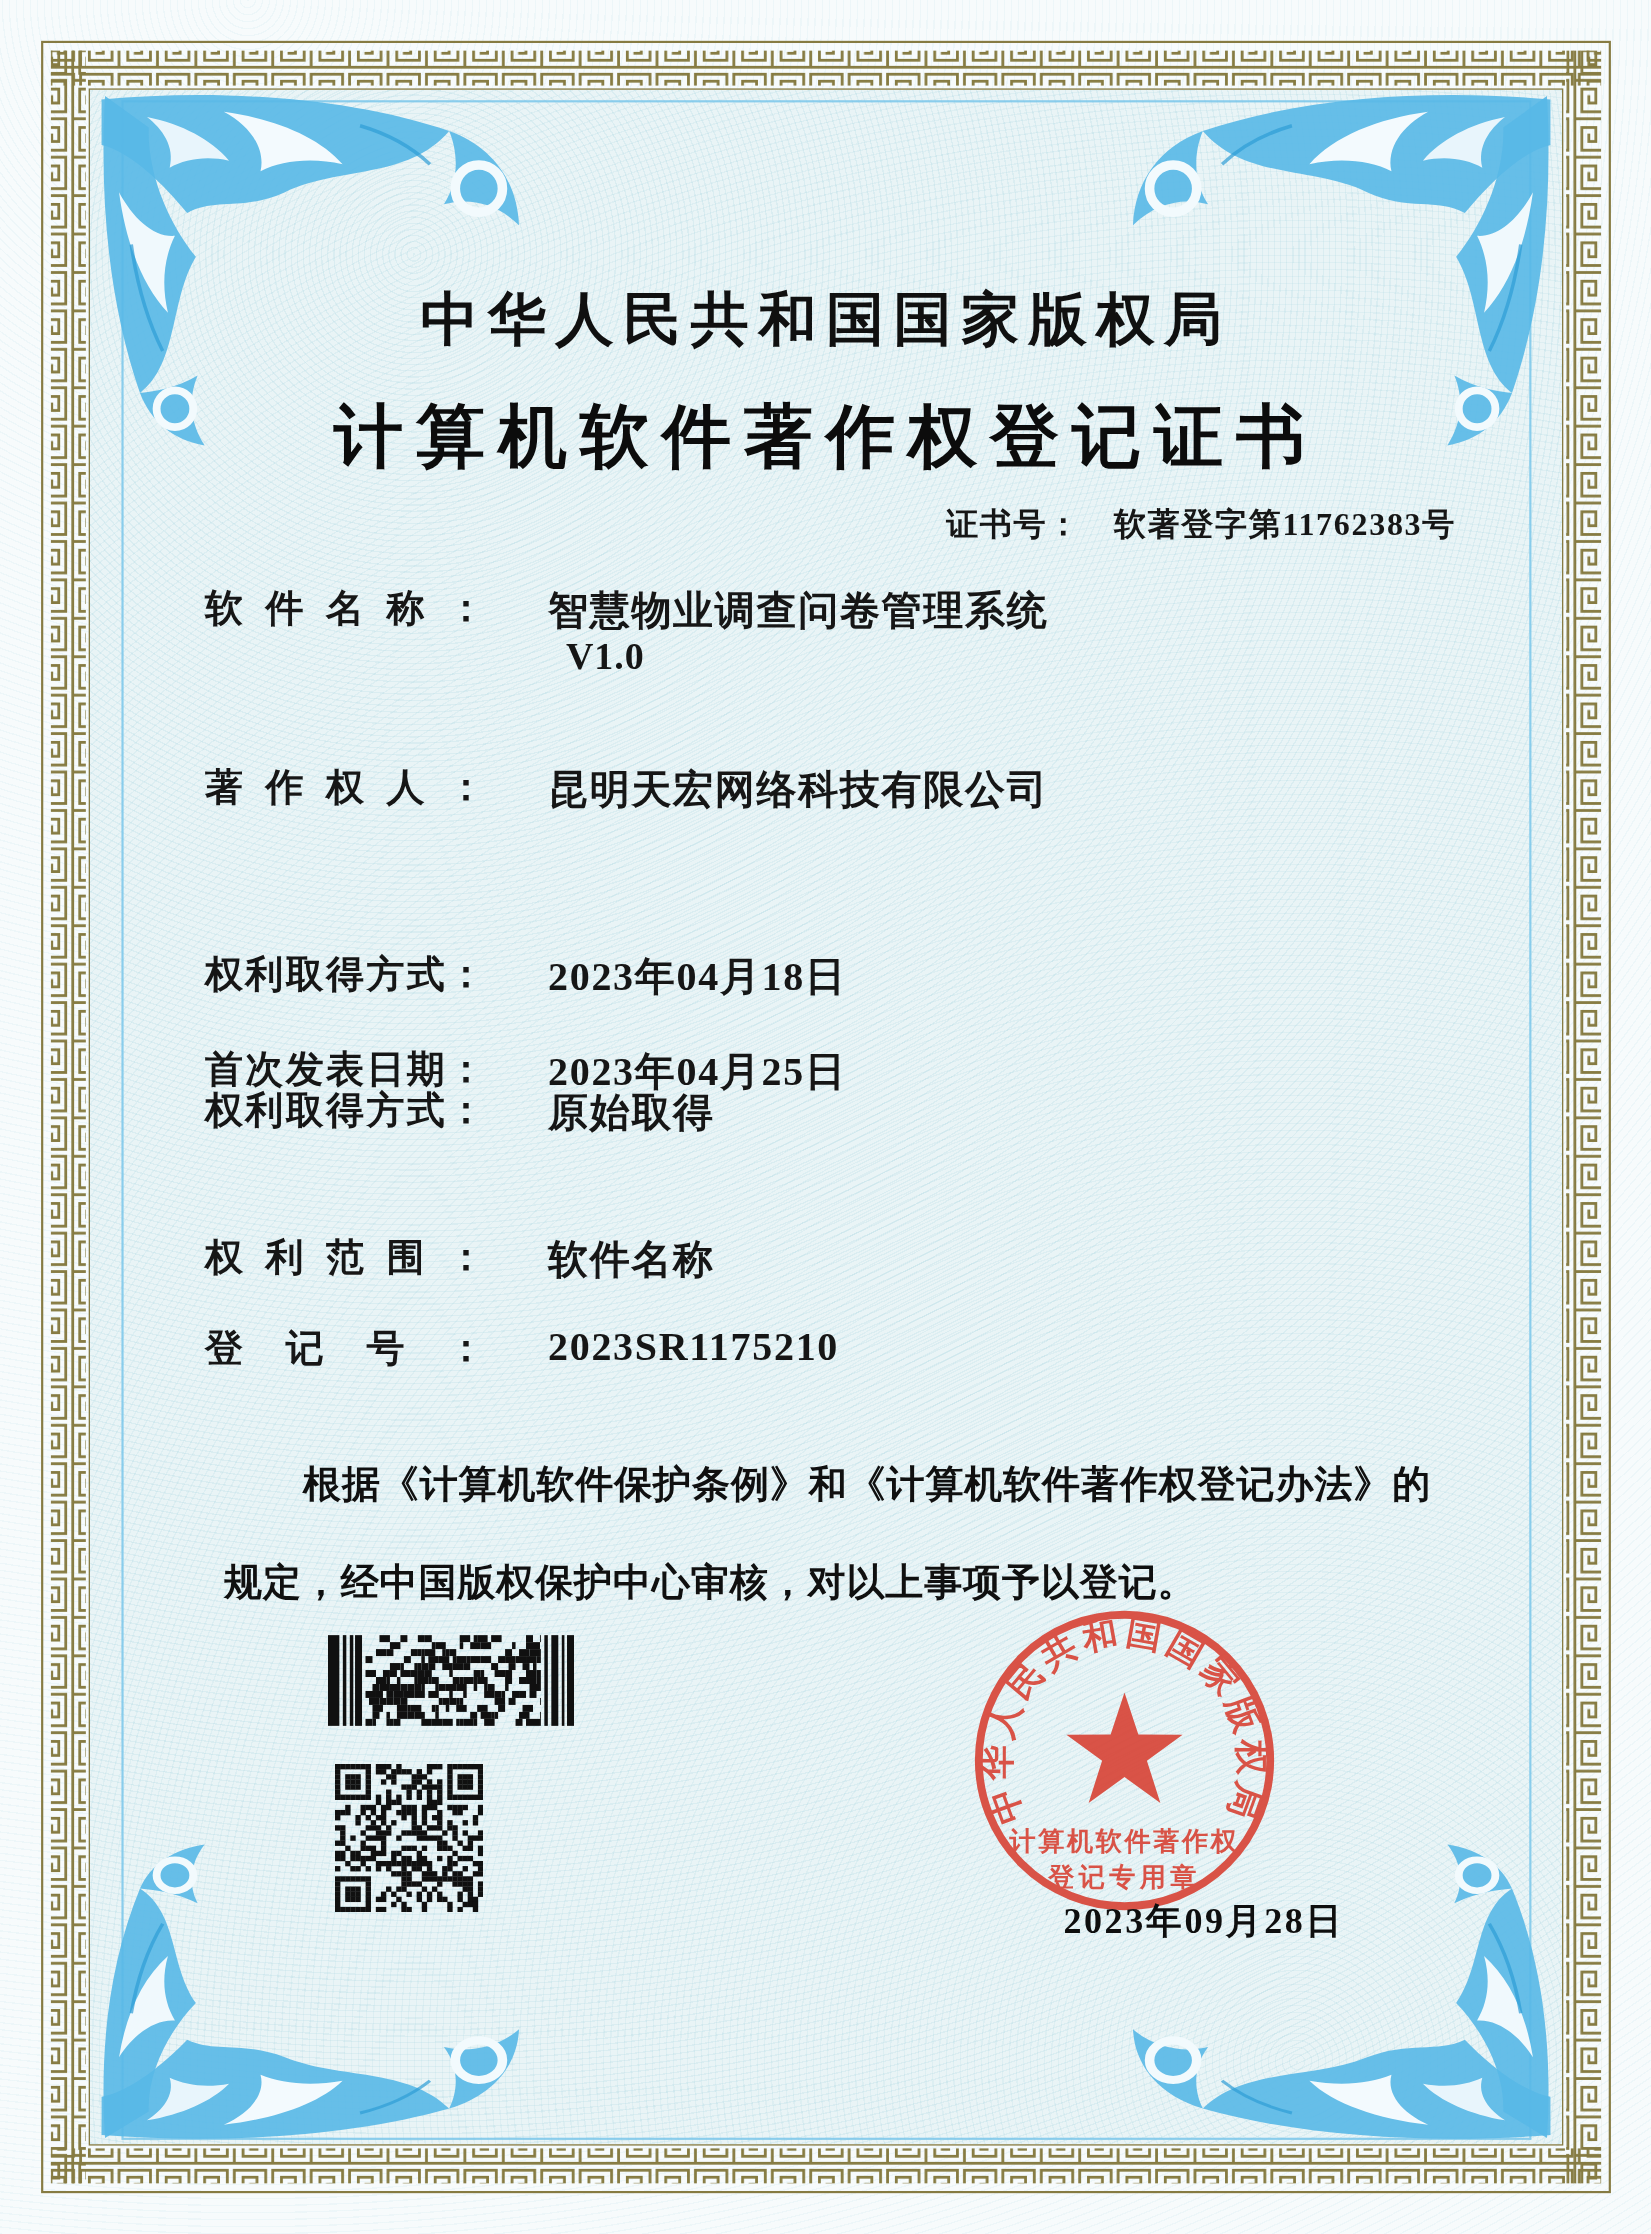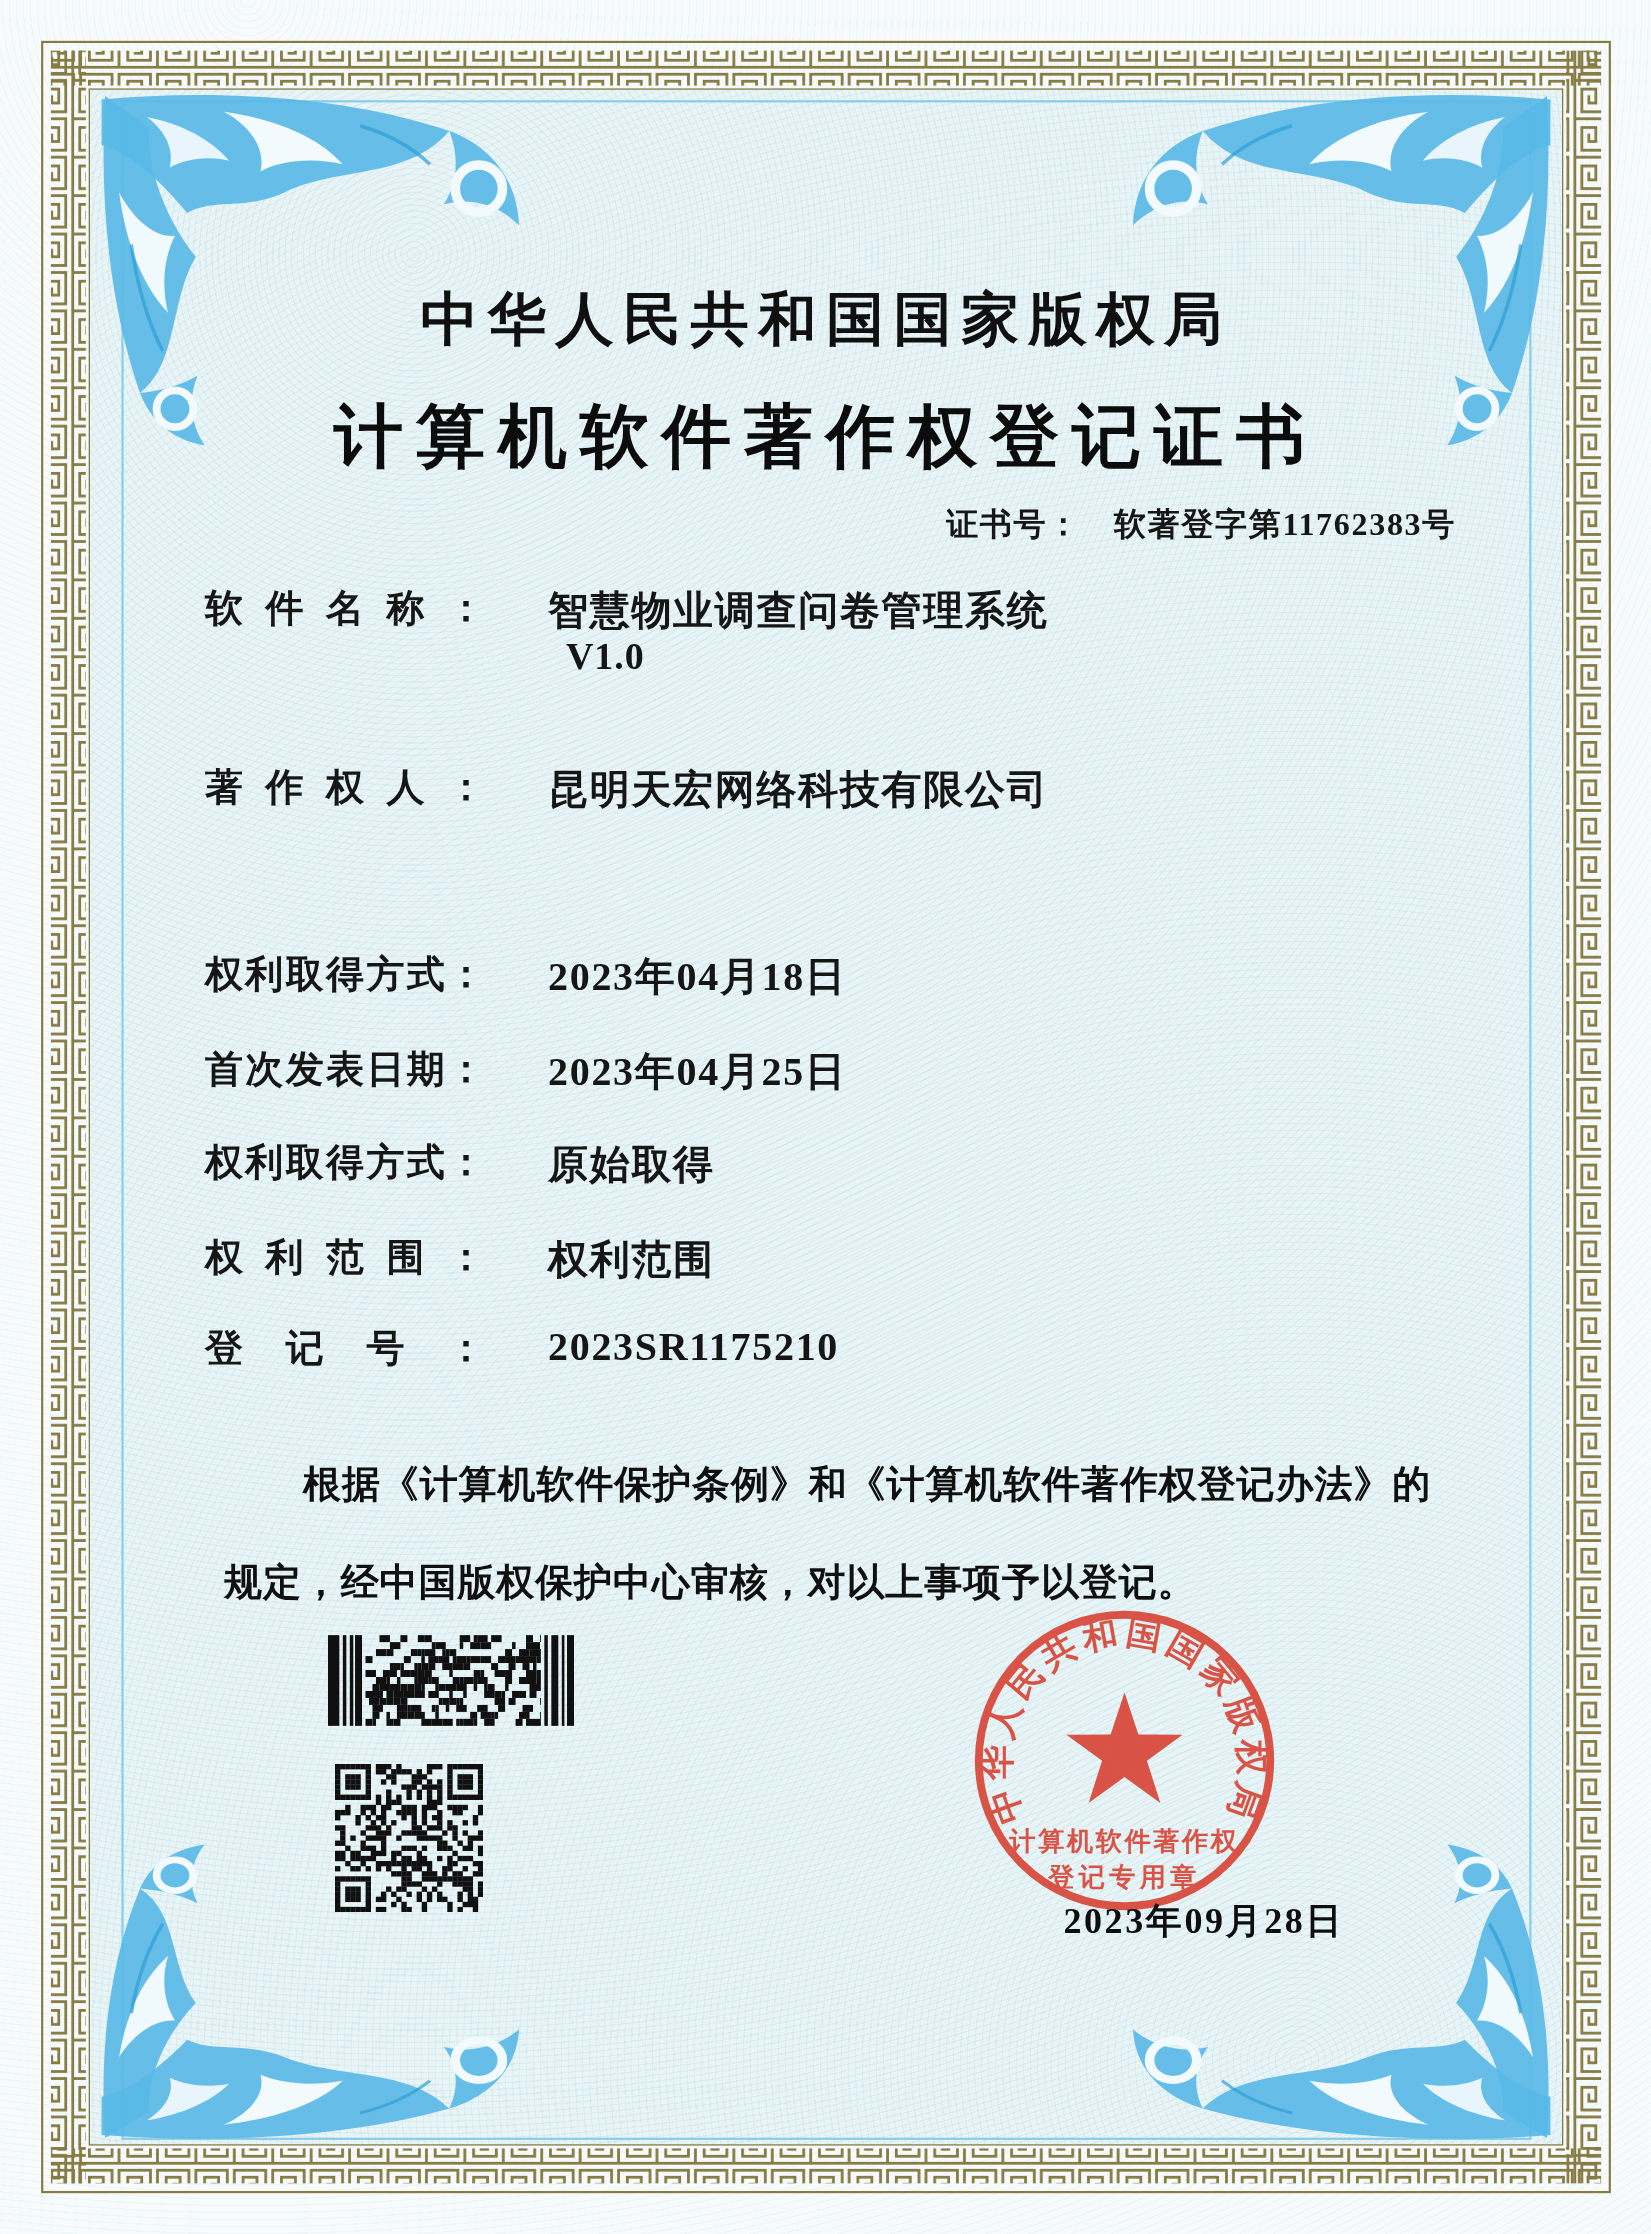--- a/index.html
+++ b/index.html
@@ -116,25 +116,25 @@
 
   <div class="frow" style="top:762px">
     <span class="flabel">著作权人：</span><span class="fval">昆明天宏网络科技有限公司</span>
   </div>
   <div class="frow" style="top:949px">
     <span class="flabel">权利取得方式：</span><span class="fval">2023年04月18日</span>
   </div>
   <div class="frow" style="top:1044px">
     <span class="flabel">首次发表日期：</span><span class="fval">2023年04月25日</span>
   </div>
-  <div class="frow" style="top:1137px">
+  <div class="frow" style="top:1085px">
     <span class="flabel">权利取得方式：</span><span class="fval">原始取得</span>
   </div>
   <div class="frow" style="top:1232px">
-    <span class="flabel">权利范围：</span><span class="fval">权利范围</span>
+    <span class="flabel">权利范围：</span><span class="fval">软件名称</span>
   </div>
   <div class="frow" style="top:1323px">
     <span class="flabel">登记号：</span><span class="fval">2023SR1175210</span>
   </div>
 
   <div class="statement">
     <div class="l1">根据《计算机软件保护条例》和《计算机软件著作权登记办法》的</div>
     <div class="l2">规定，经中国版权保护中心审核，对以上事项予以登记。</div>
   </div>
 

